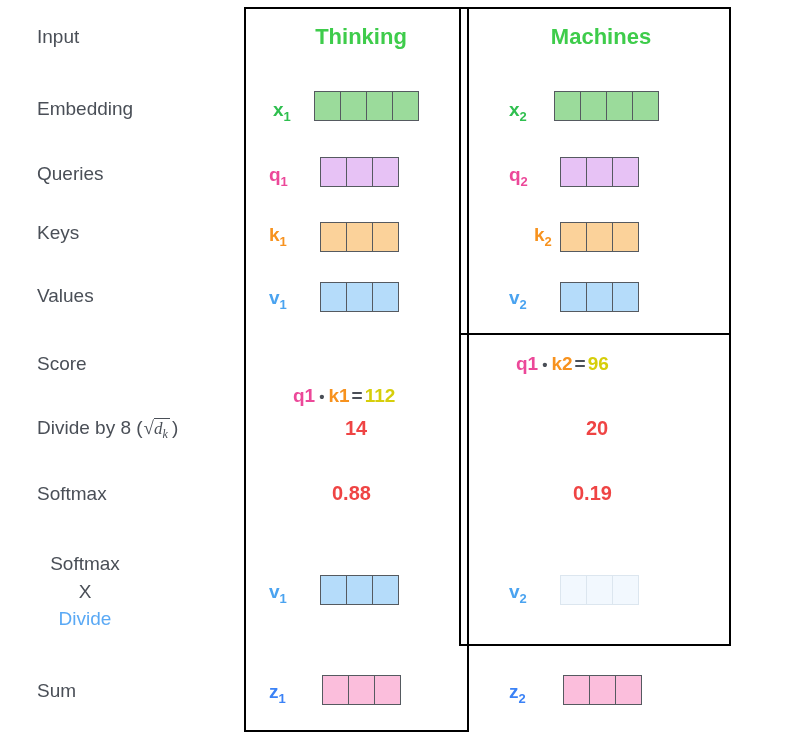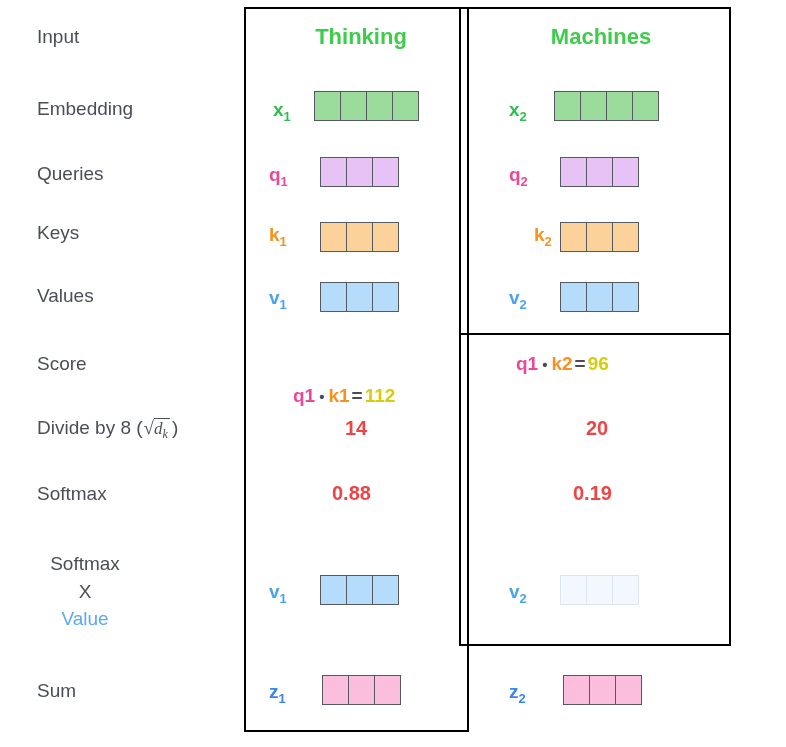--- a/index.html
+++ b/index.html
@@ -277,21 +277,21 @@
 <div class="number" style="left:586px; top:418px;">20</div>
 
 <div class="rowlabel" style="top:484px;">Softmax</div>
 
 <div class="number" style="left:332px; top:483px;">0.88</div>
 <div class="number" style="left:573px; top:483px;">0.19</div>
 
 <div class="rowlabel multi" style="top:550px;">
   <div>Softmax</div>
   <div>X</div>
-  <div class="blue-word">Value</div>
+  <div class="blue-word">Divide</div>
 </div>
 
 <div class="veclabel c-blue" style="left:269px; top:582px;">
   <span>v</span><span class="sub">1</span>
 </div>
 <div class="strip fill-blue" style="left:320px; top:575px;">
   <div class="cell"></div>
   <div class="cell"></div>
   <div class="cell"></div>
 </div>

